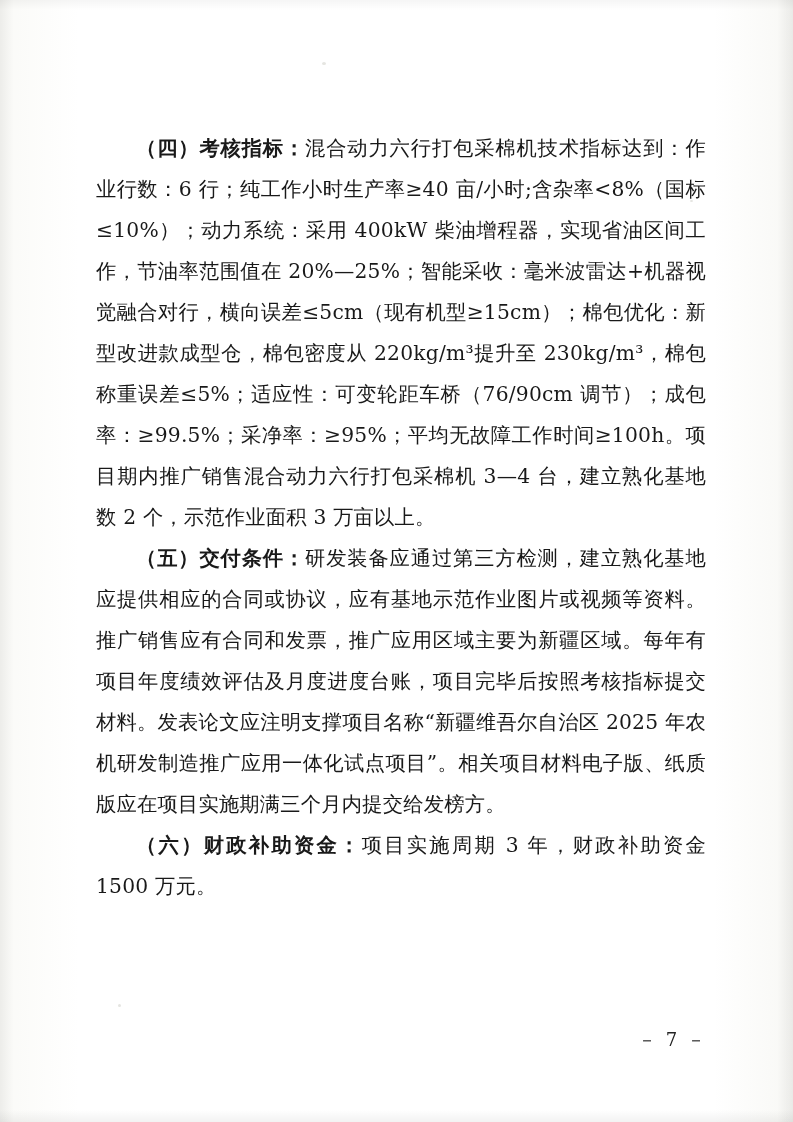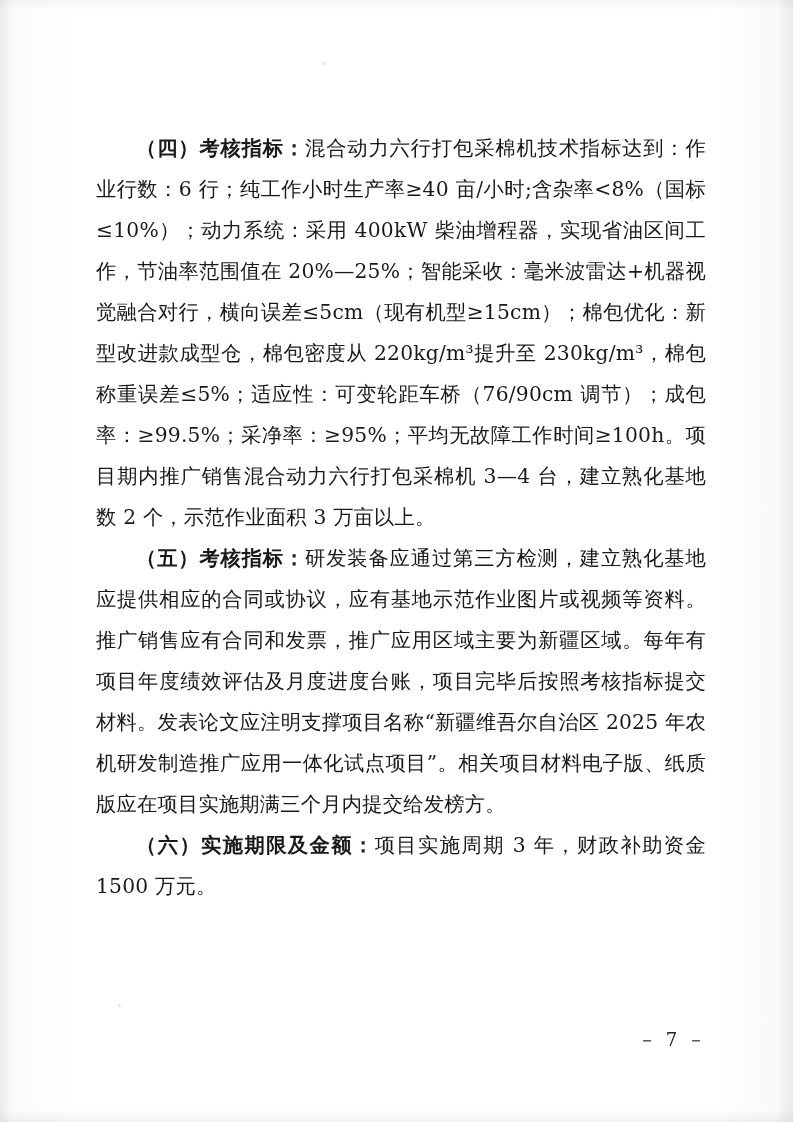--- a/index.html
+++ b/index.html
@@ -105,23 +105,23 @@
 </head>
 <body>
 
 <div class="page">
   <div class="paper-tint"></div>
 
   <div class="content">
 
     <p class="para para-indented"><span class="lead">（四）考核指标：</span><span>混合动力六行打包采棉机技术指标达到：作业行数：6 行；纯工作小时生产率≥40 亩/小时;含杂率&lt;8%（国标≤10%）；动力系统：采用 400kW 柴油增程器，实现省油区间工作，节油率范围值在 20%—25%；智能采收：毫米波雷达+机器视觉融合对行，横向误差≤5cm（现有机型≥15cm）；棉包优化：新型改进款成型仓，棉包密度从 220kg/m³提升至 230kg/m³，棉包称重误差≤5%；适应性：可变轮距车桥（76/90cm 调节）；成包率：≥99.5%；采净率：≥95%；平均无故障工作时间≥100h。项目期内推广销售混合动力六行打包采棉机 3—4 台，建立熟化基地数 2 个，示范作业面积 3 万亩以上。</span></p>
 
-    <p class="para para-indented"><span class="lead">（五）考核指标：</span><span>研发装备应通过第三方检测，建立熟化基地应提供相应的合同或协议，应有基地示范作业图片或视频等资料。推广销售应有合同和发票，推广应用区域主要为新疆区域。每年有项目年度绩效评估及月度进度台账，项目完毕后按照考核指标提交材料。发表论文应注明支撑项目名称“新疆维吾尔自治区 2025 年农机研发制造推广应用一体化试点项目”。相关项目材料电子版、纸质版应在项目实施期满三个月内提交给发榜方。</span></p>
+    <p class="para para-indented"><span class="lead">（五）交付条件：</span><span>研发装备应通过第三方检测，建立熟化基地应提供相应的合同或协议，应有基地示范作业图片或视频等资料。推广销售应有合同和发票，推广应用区域主要为新疆区域。每年有项目年度绩效评估及月度进度台账，项目完毕后按照考核指标提交材料。发表论文应注明支撑项目名称“新疆维吾尔自治区 2025 年农机研发制造推广应用一体化试点项目”。相关项目材料电子版、纸质版应在项目实施期满三个月内提交给发榜方。</span></p>
 
-    <p class="para para-indented"><span class="lead">（六）实施期限及金额：</span><span>项目实施周期 3 年，财政补助资金 1500 万元。</span></p>
+    <p class="para para-indented"><span class="lead">（六）财政补助资金：</span><span>项目实施周期 3 年，财政补助资金 1500 万元。</span></p>
 
 
   </div>
 
   <div class="footer">
     <span>－ 7 －</span>
   </div>
 
   <div class="speck" style="left:322px; top:62px; width:4px; height:3px;"></div>
   <div class="speck" style="left:118px; top:1004px; width:3px; height:3px;"></div>

